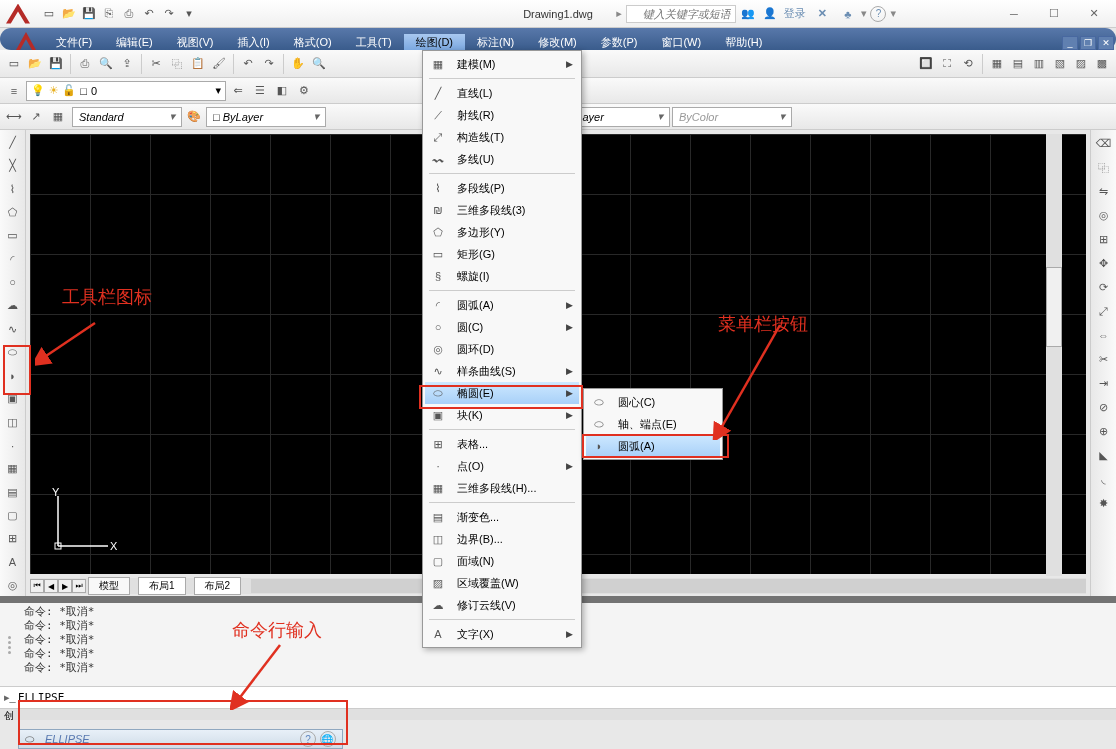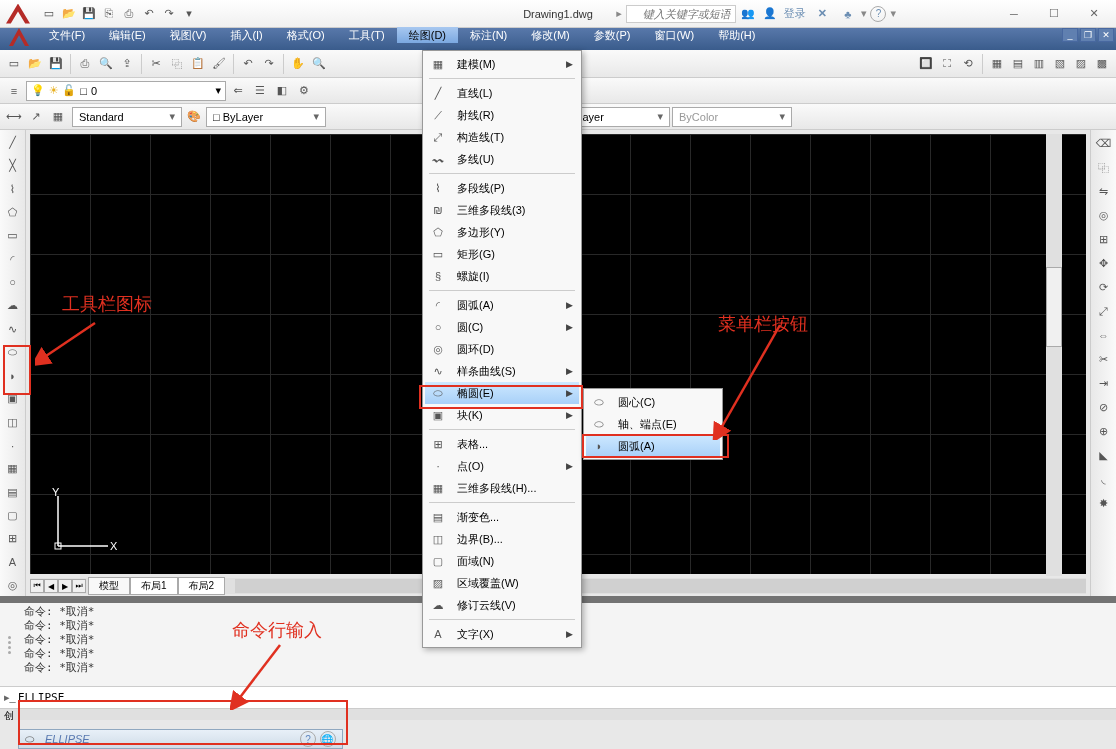--- a/index.html
+++ b/index.html
@@ -8,50 +8,50 @@
 .app-logo { width:24px; height:20px; margin:0 6px; background:#b52b27; clip-path:polygon(0 100%,50% 0,100% 100%,80% 100%,50% 40%,20% 100%); }
 .qat { display:flex; gap:2px; margin-left:4px; }
 .qat button { width:18px; height:18px; border:none; background:transparent; cursor:pointer; color:#555; }
 .title-text { position:absolute; left:50%; transform:translateX(-50%); color:#333; }
 .search-area { position:absolute; right:220px; display:flex; align-items:center; gap:4px; }
 .search-area input { width:110px; height:18px; font-style:italic; color:#888; padding:0 4px; border:1px solid #ccc;text-align:right; }
 .search-area .ico { width:18px; height:18px; display:inline-flex; align-items:center; justify-content:center; color:#6b8eb3; }
 .exchange { color:#6b8eb3; font-weight:bold; margin:0 8px; }
 .winctrl { position:absolute; right:2px; display:flex; }
 .winctrl button { width:40px; height:24px; border:none; background:transparent; cursor:pointer; color:#666; }
-.menubar { height:22px; background:linear-gradient(#5878aa,#3a5c8c); display:flex; align-items:flex-start; padding:0 9px; position:relative; }
+.menubar { height:22px; background:linear-gradient(#5878aa,#3a5c8c); display:flex; align-items:flex-end; padding:0 16px; position:relative;border-radius:11px; }
 .menubar .app-logo2 { width:20px; height:18px; background:#b52b27; margin-right:8px; clip-path:polygon(0 100%,50% 0,100% 100%,80% 100%,50% 40%,20% 100%); }
 .menubar .menu { color:#fff; padding:2px 12px; cursor:pointer; }
 .menubar .menu.active { background:linear-gradient(#a8c8f0,#7ba8e0); color:#000; }
 .mdi-ctrl { position:absolute; right:2px; display:flex; gap:2px; }
 .mdi-ctrl button { width:16px; height:14px; border:1px solid #4868a0; background:#6080b0; color:#fff; font-size:9px; cursor:pointer; }
 .toolbar-row { height:28px; background:linear-gradient(#fafafa,#e8e8e8); border-bottom:1px solid #ccc; display:flex; align-items:center; padding:0 4px; gap:1px; }
 .toolbar-row .sep { width:1px; height:20px; background:#ccc; margin:0 3px; }
 .tbtn { width:20px; height:20px; border:1px solid transparent; background:transparent; cursor:pointer; display:inline-flex; align-items:center; justify-content:center; color:#555; }
 .layer-row { height:26px; background:linear-gradient(#fafafa,#e8e8e8); border-bottom:1px solid #ccc; display:flex; align-items:center; padding:0 4px; gap:2px; }
 .layer-combo { width:200px; height:20px; border:1px solid #aaa; background:#fff; display:flex; align-items:center; padding:0 4px; gap:4px; }
 .layer-combo .bulb { color:#e8b020; }
 .layer-combo .sun { color:#e8b020; }
 .layer-combo .lock { color:#3060c0; }
 .style-row { height:26px; background:linear-gradient(#fafafa,#e8e8e8); border-bottom:1px solid #ccc; display:flex; align-items:center; padding:0 4px; gap:2px; }
-.style-combo { height:20px; border:1px solid #aaa; background:#fff; display:flex; align-items:center; padding:0 6px; justify-content:space-between; }
+.style-combo { height:20px; border:1px solid #aaa; background:#fff; display:flex; align-items:center; padding:0 6px; justify-content:space-between;font-style:italic; }
 .style-combo .dd { color:#666; }
 .main-area { position:relative; height:466px; display:flex; }
 .left-tools { width:26px; background:linear-gradient(90deg,#fafafa,#e8e8e8); border-right:1px solid #ccc; display:flex; flex-direction:column; align-items:center; padding-top:2px; gap:2px; }
 .left-tools .tbtn { width:22px; height:22px; }
 .right-tools { width:26px; background:linear-gradient(90deg,#e8e8e8,#fafafa); border-left:1px solid #ccc; display:flex; flex-direction:column; align-items:center; padding-top:2px; gap:2px; }
 .right-tools .tbtn { width:22px; height:22px; }
 .canvas-wrap { flex:1; display:flex; flex-direction:column; position:relative; }
 .canvas { flex:1; background:#000; position:relative; overflow:hidden; margin:4px; }
 .grid { position:absolute; inset:0; background-image:linear-gradient(#282828 1px,transparent 1px),linear-gradient(90deg,#282828 1px,transparent 1px); background-size:60px 60px; }
 .ucs { position:absolute; left:18px; bottom:18px; }
 .scroll-h { height:16px; background:#e0e0e0; margin:0 4px 2px 4px; display:flex; align-items:center; }
 .scroll-h .nav { display:flex; gap:0; }
 .scroll-h .nav button { width:14px; height:14px; border:1px solid #aaa; background:#f0f0f0; font-size:8px; cursor:pointer; }
-.scroll-h .tabs { display:flex; margin-left:2px; }
+.scroll-h .tabs { display:flex; margin-left:2px;gap:8px; }
 .scroll-h .tab { padding:1px 10px; background:#ffffff; border:1px solid #aaa; cursor:pointer; font-size:10px; }
 .scroll-h .tab.active { background:#f8f8f8; }
 .scroll-h .track { flex:1; background:#d0d0d0; height:14px; margin-left:10px; position:relative; }
 .scroll-h .thumb { position:absolute; left:30%; width:80px; height:100%; background:#f0f0f0; border:1px solid #aaa; }
 .scroll-v { width:16px; background:#e0e0e0; position:absolute; right:28px; top:4px; bottom:20px; }
 .scroll-v .thumb { position:absolute; top:30%; height:80px; width:100%; background:#f0f0f0; border:1px solid #aaa; }
 .dropdown { position:absolute; background:#f8f8f8; border:1px solid #999; box-shadow:2px 2px 6px rgba(0,0,0,.3); z-index:100; }
 .dropdown .row { display:flex; align-items:center; height:22px; padding:0 18px 0 4px; cursor:pointer; position:relative; }
 .dropdown .row.hl { background:linear-gradient(#cde8ff,#a8d0f8); }
 .dropdown .row .ico { width:18px; height:18px; display:inline-flex; align-items:center; justify-content:center; margin-right:10px; color:#555; }
@@ -433,21 +433,21 @@
 </div>
 <div class="statusbar">
   <span style="font-size:10px;padding-left:4px">创</span>
 </div>
 
 <div class="red-box" style="left:3px; top:345px; width:28px; height:50px"></div>
 <div class="red-box" style="left:419px; top:385px; width:164px; height:24px"></div>
 <div class="red-box" style="left:582px; top:434px; width:147px; height:24px"></div>
 <div class="red-box" style="left:18px; top:700px; width:330px; height:45px"></div>
 
-<div class="anno" style="left:62px; top:292px">工具栏图标</div>
+<div class="anno" style="left:62px; top:285px">工具栏图标</div>
 <div class="anno" style="left:718px; top:312px">菜单栏按钮</div>
 <div class="anno" style="left:232px; top:618px">命令行输入</div>
 
 <svg class="arrow-anno" style="left:35px; top:318px" width="70" height="50">
   <defs>
       <marker id="ah1" markerWidth="8" markerHeight="8" refX="2" refY="4" orient="auto">
         <polygon points="0,0 8,4 0,8" fill="#e03020"></polygon>
       </marker>
     </defs>
   <line x1="60" y1="5" x2="8" y2="40" stroke="#e03020" stroke-width="2.5" marker-end="url(#ah1)"></line>

